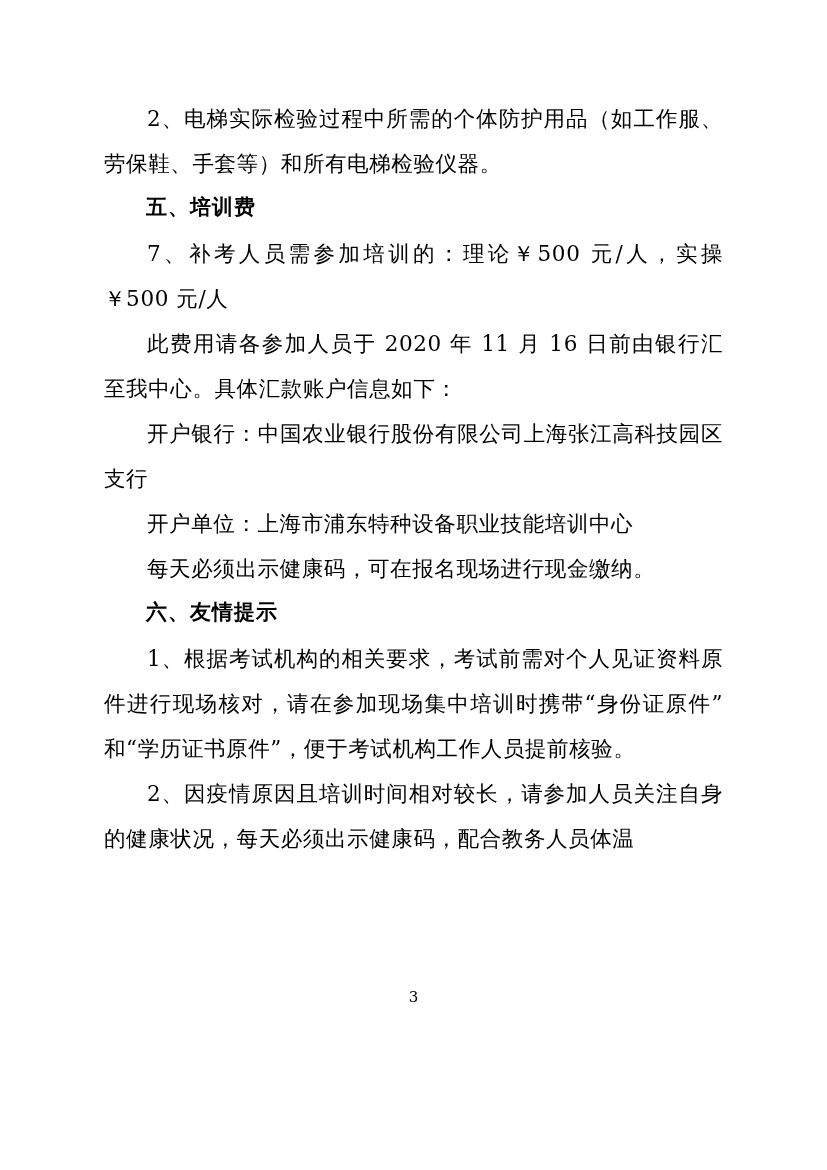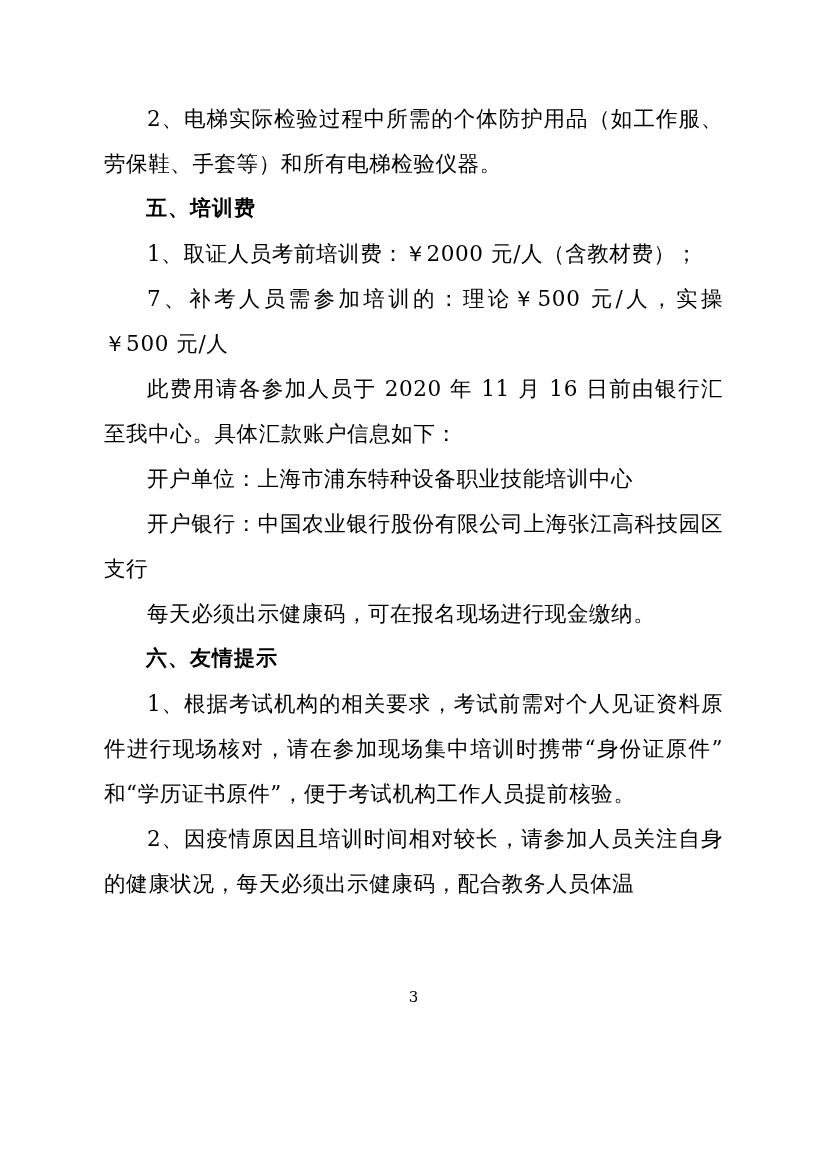--- a/index.html
+++ b/index.html
@@ -35,21 +35,21 @@
   }
   .para {
     text-indent: 2em;
   }
   .para-wide {
     text-indent: 2.3em;
   }
   .heading {
     text-indent: 2em;
     font-weight: bold;
-    font-family: Liberation Serif, serif;
+    font-family: Liberation Mono, monospace;
     font-size: 21px;
     letter-spacing: 1px;
   }
   .page-number {
     position: absolute;
     bottom: 56px;
     left: 0;
     width: 827px;
     text-align: center;
     font-size: 15px;
@@ -57,24 +57,23 @@
     color: #000;
   }
 </style>
 </head>
 <body>
 
 <div class="page">
   <div class="doc-body">
     <p class="para">2、电梯实际检验过程中所需的个体防护用品（如工作服、劳保鞋、手套等）和所有电梯检验仪器。</p>
     <p class="heading">五、培训费</p>
-    <p class="para">1、取证人员考前培训费：￥2000 元/人（含教材费）；</p>
     <p class="para">7、补考人员需参加培训的：理论￥500 元/人，实操￥500 元/人</p>
     <p class="para">此费用请各参加人员于 2020 年 11 月 16 日前由银行汇至我中心。具体汇款账户信息如下：</p>
+    <p class="para">开户银行：中国农业银行股份有限公司上海张江高科技园区支行</p>
     <p class="para">开户单位：上海市浦东特种设备职业技能培训中心</p>
-    <p class="para">开户银行：中国农业银行股份有限公司上海张江高科技园区支行</p>
     <p class="para">每天必须出示健康码，可在报名现场进行现金缴纳。</p>
     <p class="heading">六、友情提示</p>
     <p class="para">1、根据考试机构的相关要求，考试前需对个人见证资料原件进行现场核对，请在参加现场集中培训时携带“身份证原件”和“学历证书原件”，便于考试机构工作人员提前核验。</p>
     <p class="para">2、因疫情原因且培训时间相对较长，请参加人员关注自身的健康状况，每天必须出示健康码，配合教务人员体温</p>
   </div>
   <div class="page-number">3</div>
 </div>
 
 </body></html>

